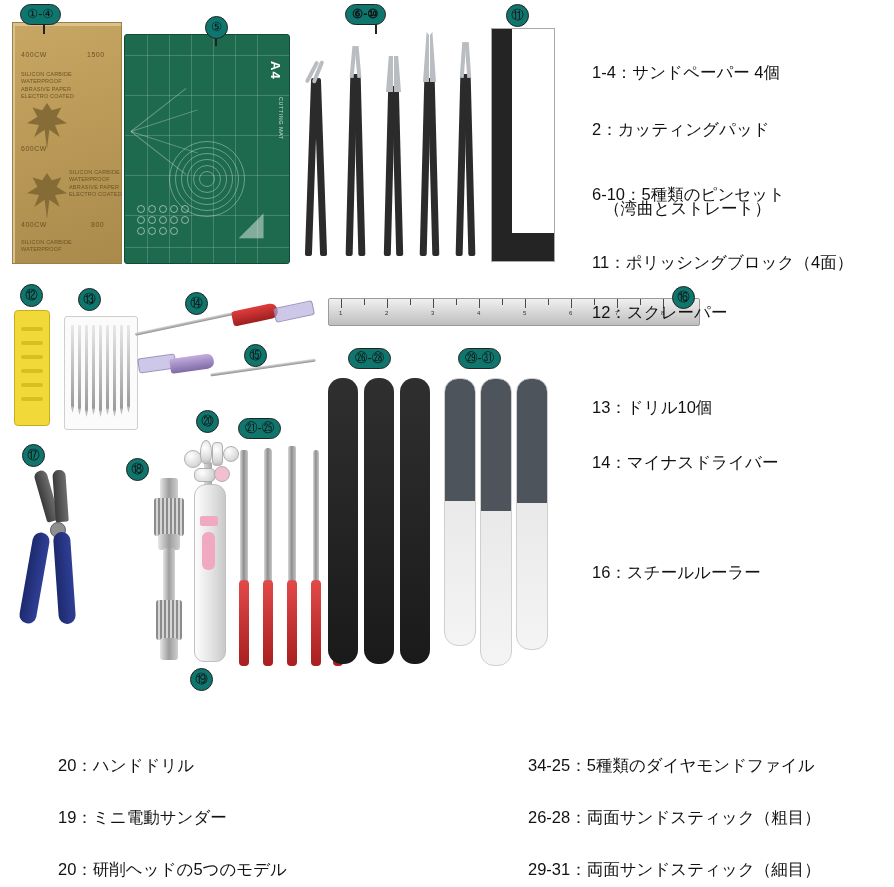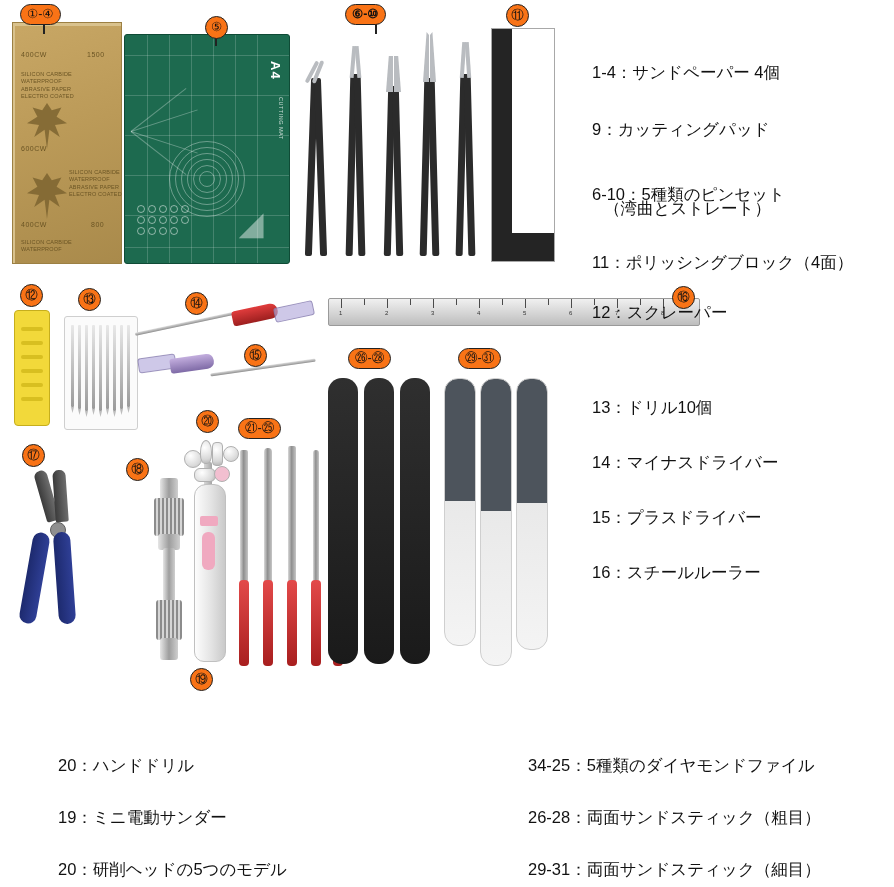--- a/index.html
+++ b/index.html
@@ -19,21 +19,21 @@
     position: relative;
     width: 894px;
     height: 887px;
   }
 
   
   .badge {
     position: absolute;
     border: 1.5px solid #222;
     border-radius: 999px;
-    background: #f97316;
+    background: #0f766e;
     color: #111;
     font-size: 12.5px;
     line-height: 1;
     display: flex;
     align-items: center;
     justify-content: center;
     padding: 3px 6px;
     white-space: nowrap;
     z-index: 40;
   }
@@ -609,28 +609,27 @@
   <div class="stick black" style="left:364px; top:378px; width:30px; height:286px;"></div>
   <div class="stick black" style="left:400px; top:378px; width:30px; height:286px;"></div>
   <div class="badge" style="left:348px; top:348px;">㉖-㉘</div>
 
   <div class="stick grey" style="left:444px; top:378px; width:30px; height:266px;"></div>
   <div class="stick grey" style="left:480px; top:378px; width:30px; height:286px;"></div>
   <div class="stick grey" style="left:516px; top:378px; width:30px; height:270px;"></div>
   <div class="badge" style="left:458px; top:348px;">㉙-㉛</div>
 
   <div class="legend" style="left:592px; top:60px;">1-4：サンドペーパー 4個</div>
-  <div class="legend" style="left:592px; top:117px;">9：カッティングパッド</div>
+  <div class="legend" style="left:592px; top:117px;">2：カッティングパッド</div>
   <div class="legend" style="left:592px; top:182px;">6-10：5種類のピンセット</div>
   <div class="legend" style="left:604px; top:196px;">（湾曲とストレート）</div>
   <div class="legend" style="left:592px; top:250px;">11：ポリッシングブロック（4面）</div>
   <div class="legend" style="left:592px; top:300px;">12：スクレーパー</div>
   <div class="legend" style="left:592px; top:395px;">13：ドリル10個</div>
   <div class="legend" style="left:592px; top:450px;">14：マイナスドライバー</div>
-  <div class="legend" style="left:592px; top:505px;">15：プラスドライバー</div>
   <div class="legend" style="left:592px; top:560px;">16：スチールルーラー</div>
 
   <div class="bottom-legend" style="left:58px; top:753px;">20：ハンドドリル</div>
   <div class="bottom-legend" style="left:58px; top:805px;">19：ミニ電動サンダー</div>
   <div class="bottom-legend" style="left:58px; top:857px;">20：研削ヘッドの5つのモデル</div>
 
   <div class="bottom-legend" style="left:528px; top:753px;">34-25：5種類のダイヤモンドファイル</div>
   <div class="bottom-legend" style="left:528px; top:805px;">26-28：両面サンドスティック（粗目）</div>
   <div class="bottom-legend" style="left:528px; top:857px;">29-31：両面サンドスティック（細目）</div>
 

